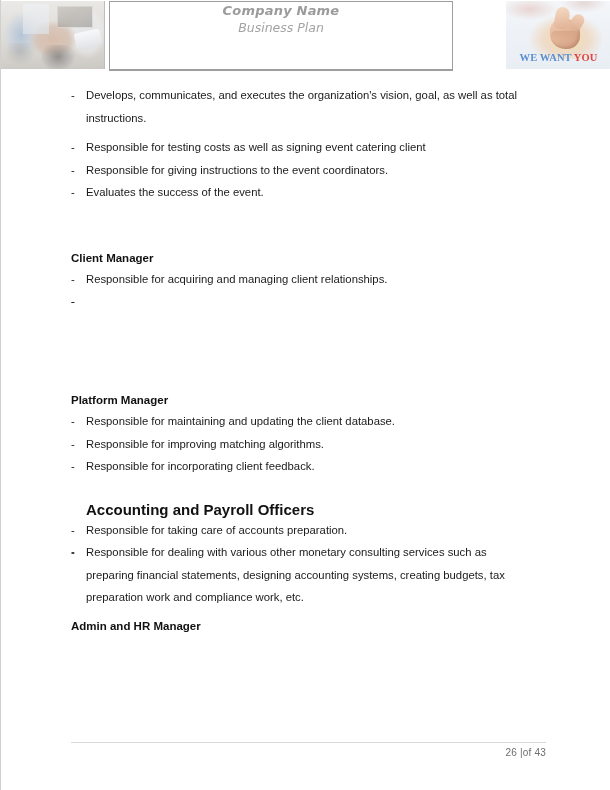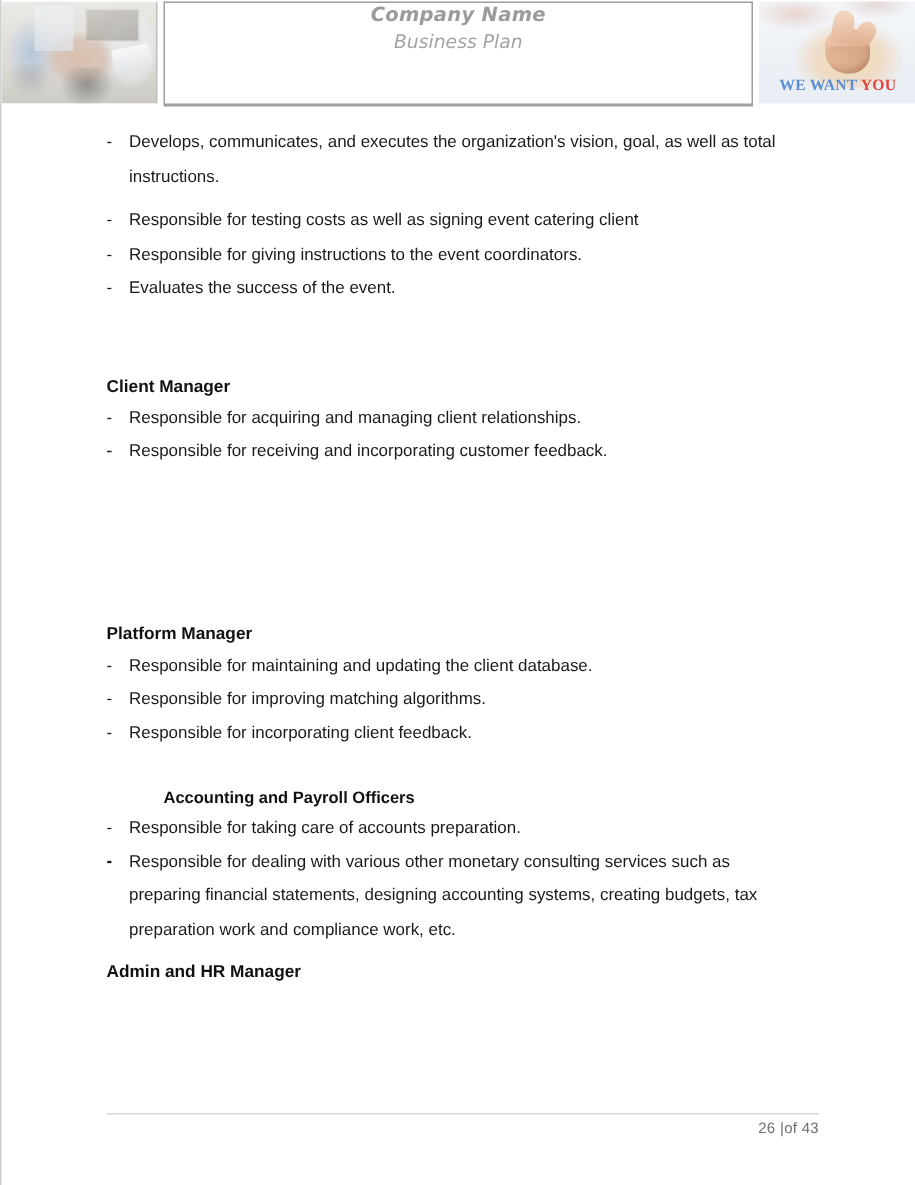--- a/index.html
+++ b/index.html
@@ -46,21 +46,21 @@
     position:absolute; left:40px; top:44px; width:34px; height:26px;
     background:radial-gradient(ellipse at 50% 45%, rgba(120,118,116,0.7), rgba(255,255,255,0) 74%);
   }
   .hdr-img-left .wrist {
     position:absolute; left:74px; top:30px; width:26px; height:16px;
     background:linear-gradient(180deg,rgba(250,250,252,0.9),rgba(226,228,232,0.6));
     transform:rotate(-12deg); border-radius:3px;
   }
 
   .hdr-title-box {
-    position:absolute; left:108px; top:1px; width:393px; height:70px;
+    position:absolute; left:108px; top:1px; width:344px; height:70px;
     background:#ffffff;
     border:1px solid #9e9e9e;
     border-bottom-width:2px;
     padding-top:1px;
     text-align:center;
   }
   .hdr-company {
     font-family:"DejaVu Sans", sans-serif;
     font-weight:bold; font-style:italic;
     font-size:13px; color:#9b9b9b;
@@ -150,22 +150,22 @@
   .gap-xl { height:100px; }
 
   .sec-head {
     padding-left:70px;
     font-weight:bold;
     font-size:11.5px;
     line-height:20px;
     color:#111111;
   }
   .sec-head.indent {
-    padding-left:108px;
-    font-size:11px;
+    padding-left:85px;
+    font-size:15px;
   }
 
   
   .footer {
     position:absolute; left:0; top:742px; width:610px;
   }
   .footer .rule {
     position:absolute; left:70px; top:0; width:475px; height:1px;
     background:#d9d9d9;
   }
@@ -234,21 +234,20 @@
   <div class="sec-head">Client Manager</div>
   <div class="bullet-row">
     <span class="dash">-</span>
     <span>Responsible for acquiring and managing client relationships.</span>
   </div>
   <div class="bullet-row">
     <span class="dash">-</span>
   </div>
   <div class="bullet-row">
     <span class="dash">-</span>
-    <span>Responsible for receiving and incorporating customer feedback.</span>
   </div>
 
   <div class="gap-xl"></div>
 
   <div class="sec-head">Platform Manager</div>
   <div class="bullet-row">
     <span class="dash">-</span>
     <span>Responsible for maintaining and updating the client database.</span>
   </div>
   <div class="bullet-row">

